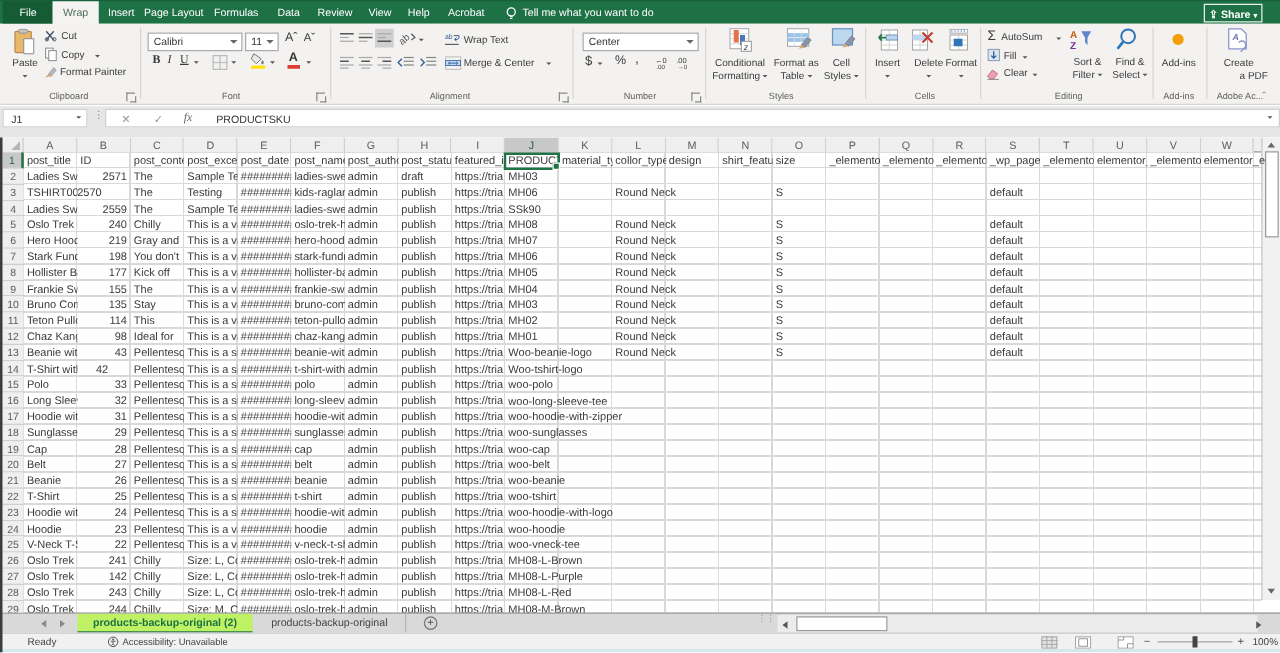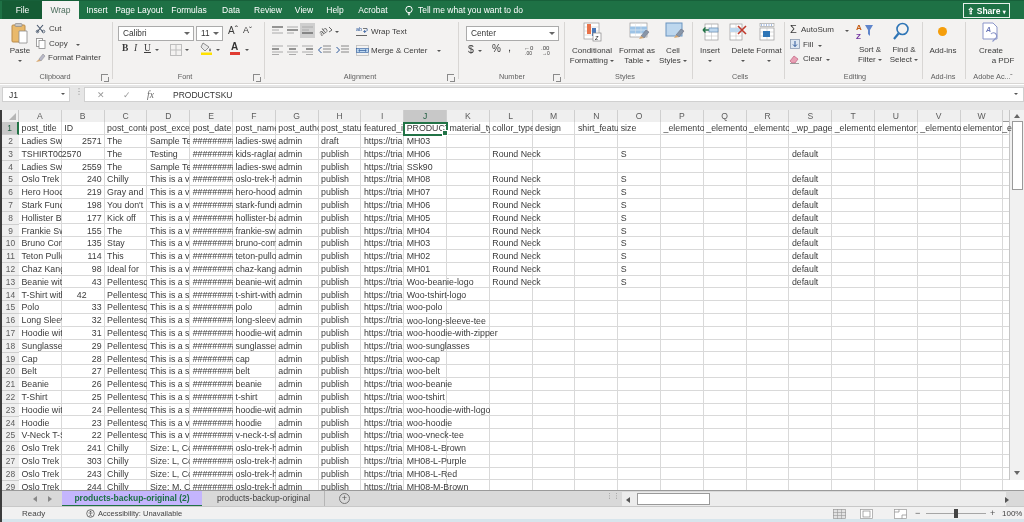--- a/index.html
+++ b/index.html
@@ -50,21 +50,21 @@
 #selbox:after { content:""; position:absolute; right:-2px; bottom:-2px; width:4px; height:4px; background:#217346; border:1px solid #fff; }
 #leftedge { position:absolute; left:0; top:110px; width:2px; height:412px; background:#3c3c3c; z-index:9; }
 
 
 #vsb { position:absolute; left:1009px; top:110px; width:15px; height:370px; background:#f1f1f1; border-left:1px solid #c6c6c6; }
 #vthumb { position:absolute; left:1.5px; top:11px; width:11px; height:69px; background:#fff; border:1px solid #9a9a9a; }
 .tri { position:absolute; width:0; height:0; }
 
 
 #shtabs { position:absolute; left:0; top:490px; width:1024px; height:16px; background:#d9d9d9; border-top:1px solid #9a9a9a; }
-#acttab { position:absolute; left:62px; top:0; width:140px; height:16px; background:#c4b5fd; border-bottom:2.5px solid #217346; color:#1e7145; font-weight:bold; font-size:8.5px; text-align:center; line-height:14px; }
+#acttab { position:absolute; left:62px; top:0; width:140px; height:16px; background:#bef264; border-bottom:2.5px solid #217346; color:#1e7145; font-weight:bold; font-size:8.5px; text-align:center; line-height:14px; }
 #inacttab { position:absolute; left:203px; top:0; width:122px; height:16px; color:#444; font-size:8.5px; text-align:center; line-height:15px; border-right:1px solid #b5b5b5; }
 #hsb { position:absolute; left:622px; top:1px; width:384px; height:14px; background:#ececec; }
 #hthumb { position:absolute; left:15px; top:0.5px; width:73px; height:12px; background:#fff; border:1px solid #9a9a9a; }
 
 
 #sbar { position:absolute; left:0; top:506px; width:1024px; height:13px; background:#f1f1f1; border-top:1px solid #c8c8c8; font-size:8px; color:#444; }
 #bedge { position:absolute; left:0; top:519px; width:1024px; height:3px; background:#d7e5ec; }
 svg { position:absolute; overflow:visible; }
 </style></head>
 <body>
@@ -724,21 +724,21 @@
 <div class="c" style="left:61.8px;top:332.2px;width:42.8px;height:12.8px;text-align:right;padding-right:3px;">241</div>
 <div class="c" style="left:104.6px;top:332.2px;width:42.8px;height:12.8px;padding-left:2.5px;">Chilly</div>
 <div class="c" style="left:147.4px;top:332.2px;width:42.8px;height:12.8px;padding-left:2.5px;">Size: L, Col</div>
 <div class="c" style="left:190.2px;top:332.2px;width:42.8px;height:12.8px;padding-left:2.5px;">#########</div>
 <div class="c" style="left:233.0px;top:332.2px;width:42.8px;height:12.8px;padding-left:2.5px;">oslo-trek-h</div>
 <div class="c" style="left:275.8px;top:332.2px;width:42.8px;height:12.8px;padding-left:2.5px;">admin</div>
 <div class="c" style="left:318.6px;top:332.2px;width:42.8px;height:12.8px;padding-left:2.5px;">publish</div>
 <div class="c" style="left:361.4px;top:332.2px;width:42.8px;height:12.8px;padding-left:2.5px;">https://tria</div>
 <div class="c" style="left:404.2px;top:332.2px;width:42.8px;height:12.8px;padding-left:2.5px;overflow:visible;width:auto;min-width:42.8px;">MH08-L-Brown</div>
 <div class="c" style="left:19.0px;top:345.0px;width:42.8px;height:12.8px;padding-left:2.5px;">Oslo Trek H</div>
-<div class="c" style="left:61.8px;top:345.0px;width:42.8px;height:12.8px;text-align:right;padding-right:3px;">303</div>
+<div class="c" style="left:61.8px;top:345.0px;width:42.8px;height:12.8px;text-align:right;padding-right:3px;">142</div>
 <div class="c" style="left:104.6px;top:345.0px;width:42.8px;height:12.8px;padding-left:2.5px;">Chilly</div>
 <div class="c" style="left:147.4px;top:345.0px;width:42.8px;height:12.8px;padding-left:2.5px;">Size: L, Col</div>
 <div class="c" style="left:190.2px;top:345.0px;width:42.8px;height:12.8px;padding-left:2.5px;">#########</div>
 <div class="c" style="left:233.0px;top:345.0px;width:42.8px;height:12.8px;padding-left:2.5px;">oslo-trek-h</div>
 <div class="c" style="left:275.8px;top:345.0px;width:42.8px;height:12.8px;padding-left:2.5px;">admin</div>
 <div class="c" style="left:318.6px;top:345.0px;width:42.8px;height:12.8px;padding-left:2.5px;">publish</div>
 <div class="c" style="left:361.4px;top:345.0px;width:42.8px;height:12.8px;padding-left:2.5px;">https://tria</div>
 <div class="c" style="left:404.2px;top:345.0px;width:42.8px;height:12.8px;padding-left:2.5px;overflow:visible;width:auto;min-width:42.8px;">MH08-L-Purple</div>
 <div class="c" style="left:19.0px;top:357.8px;width:42.8px;height:12.8px;padding-left:2.5px;">Oslo Trek H</div>
 <div class="c" style="left:61.8px;top:357.8px;width:42.8px;height:12.8px;text-align:right;padding-right:3px;">243</div>

